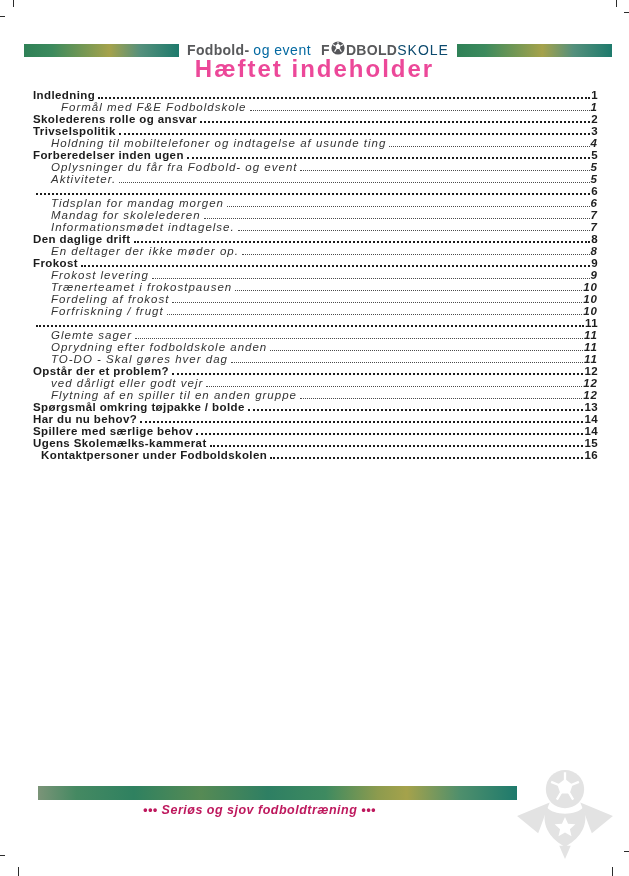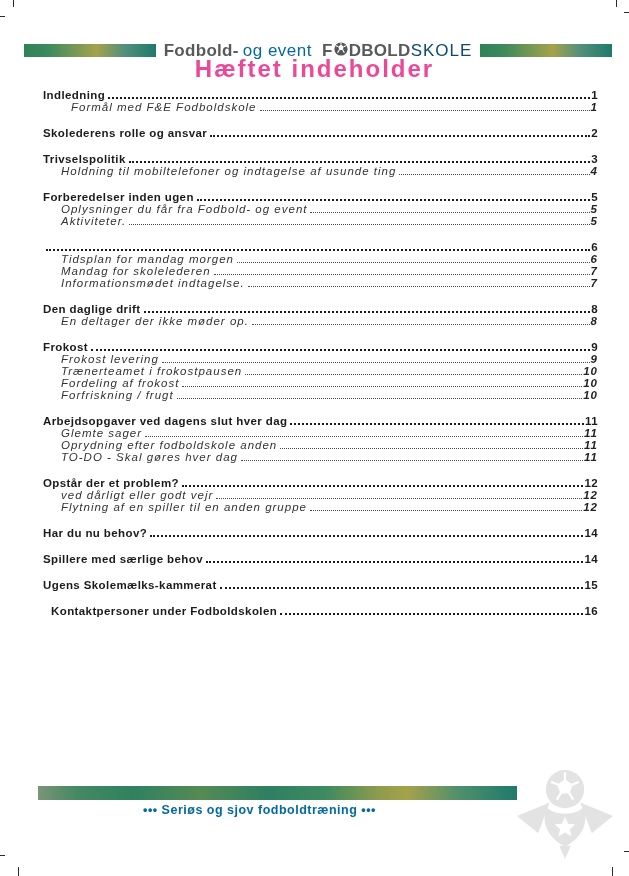--- a/index.html
+++ b/index.html
@@ -17,56 +17,56 @@
 
   
   .logo-row{
     position:absolute;top:41px;left:24px;right:17px;
     display:flex;align-items:center;gap:8px;height:18px;
   }
   .grad-bar{
     flex:1;height:13px;
     background:linear-gradient(90deg,#2f8157 0%,#3c8a5d 18%,#7f9a52 42%,#a5a24b 55%,#55907c 75%,#1e7a6c 100%);
   }
-  .logo-text{display:flex;align-items:center;white-space:nowrap;font-size:17px;line-height:17px;}
+  .logo-text{display:flex;align-items:center;white-space:nowrap;font-size:14px;line-height:17px;}
   .lg-bold{font-weight:700;color:#58595b;letter-spacing:.3px;}
   .lg-light{font-weight:300;color:#0369a1;letter-spacing:.5px;margin:0 4px;}
   .lg-skole{font-weight:300;color:#0c4a6e;letter-spacing:1px;}
   .lg-ball{margin:0 1px;display:inline-block;vertical-align:-1px;}
 
   .title{
     position:absolute;top:55px;left:0;right:0;
     text-align:center;
     font-size:24px;font-weight:700;letter-spacing:2px;
     color:#ec4899;
   }
 
   
-  .toc{position:absolute;top:89px;left:43px;right:31px;}
+  .toc{position:absolute;top:89px;left:33px;right:31px;}
   .toc-row{display:flex;align-items:flex-end;line-height:12px;font-size:11.5px;}
-  .toc-row.section{font-weight:700;color:#1b1b1b;letter-spacing:.4px;margin-top:14px;}
+  .toc-row.section{font-weight:700;color:#1b1b1b;letter-spacing:.4px;}
   .toc-row.sub{font-style:italic;font-weight:400;color:#333;letter-spacing:1px;padding-left:18px;}
   .toc-row.sub.extra{padding-left:28px;}
   .toc-row.section.indented{padding-left:8px;}
   .toc-row:first-child{margin-top:0;}
   .toc-leader{flex:1;margin:0 1px 2px 3px;border-bottom:2px dotted #1b1b1b;}
   .toc-row.sub .toc-leader{border-bottom:1.5px dotted #4a4a4a;margin-bottom:2px;}
   .toc-page-num{font-weight:700;color:#1b1b1b;}
   .toc-row.sub .toc-page-num{font-weight:600;font-style:italic;color:#222;}
 
   
   .footer-bar{
     position:absolute;left:38px;top:786px;width:479px;height:14px;
     background:linear-gradient(90deg,#7b9478 0%,#45896 2 8%,#2f8160 20%,#568a54 34%,#2e7f63 48%,#3e8a60 60%,#8d9b4e 71%,#a5a24b 77%,#4f8f6c 88%,#1e7a6c 100%);
     background:linear-gradient(90deg,#7b9478 0%,#458962 8%,#2f8160 20%,#568a54 34%,#2e7f63 48%,#3e8a60 60%,#8d9b4e 71%,#a5a24b 77%,#4f8f6c 88%,#1e7a6c 100%);
   }
   .tagline{
     position:absolute;left:0;right:110px;top:803px;
     text-align:center;
-    font-size:12.5px;font-weight:700;letter-spacing:.5px;color:#0369a1;
+    font-size:12.5px;font-weight:700;font-style:italic;letter-spacing:.5px;color:#be185d;
   }
   .watermark{position:absolute;right:14px;top:768px;width:100px;height:92px;}
 </style>
 </head>
 <body>
 
 <div class="page">
 
   <div class="crop v" style="left:13px;top:0;"></div>
   <div class="crop h" style="left:0;top:16px;"></div>
@@ -187,21 +187,20 @@
         <span class="toc-label">Fordeling af frokost</span>
         <span class="toc-leader"></span>
         <span class="toc-page-num">10</span>
       </div>
       <div class="toc-row sub">
         <span class="toc-label">Forfriskning / frugt</span>
         <span class="toc-leader"></span>
         <span class="toc-page-num">10</span>
       </div>
       <div class="toc-row section">
-        <span class="toc-label">Arbejdsopgaver ved dagens slut hver dag</span>
         <span class="toc-leader"></span>
         <span class="toc-page-num">11</span>
       </div>
       <div class="toc-row sub">
         <span class="toc-label">Glemte sager</span>
         <span class="toc-leader"></span>
         <span class="toc-page-num">11</span>
       </div>
       <div class="toc-row sub">
         <span class="toc-label">Oprydning efter fodboldskole anden</span>
@@ -220,20 +219,25 @@
       </div>
       <div class="toc-row sub">
         <span class="toc-label">ved dårligt eller godt vejr</span>
         <span class="toc-leader"></span>
         <span class="toc-page-num">12</span>
       </div>
       <div class="toc-row sub">
         <span class="toc-label">Flytning af en spiller til en anden gruppe</span>
         <span class="toc-leader"></span>
         <span class="toc-page-num">12</span>
+      </div>
+      <div class="toc-row section">
+        <span class="toc-label">Spørgsmål omkring tøjpakke / bolde</span>
+        <span class="toc-leader"></span>
+        <span class="toc-page-num">13</span>
       </div>
       <div class="toc-row section">
         <span class="toc-label">Har du nu behov?</span>
         <span class="toc-leader"></span>
         <span class="toc-page-num">14</span>
       </div>
       <div class="toc-row section">
         <span class="toc-label">Spillere med særlige behov</span>
         <span class="toc-leader"></span>
         <span class="toc-page-num">14</span>

